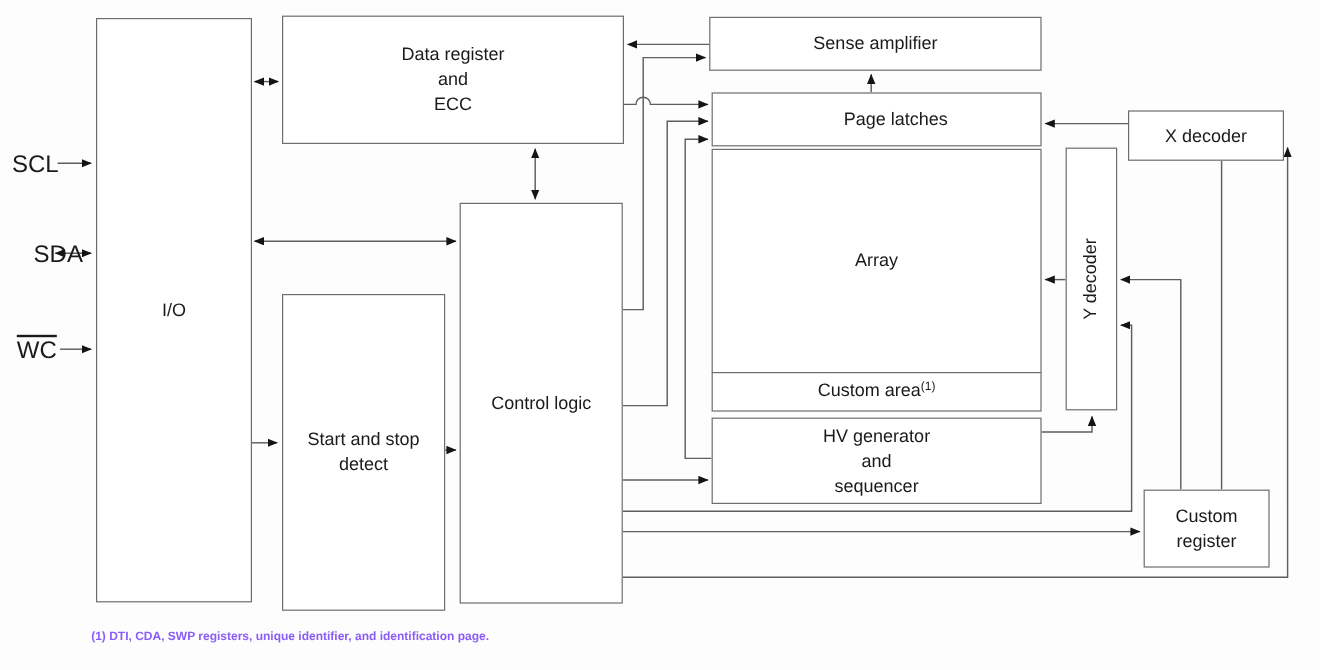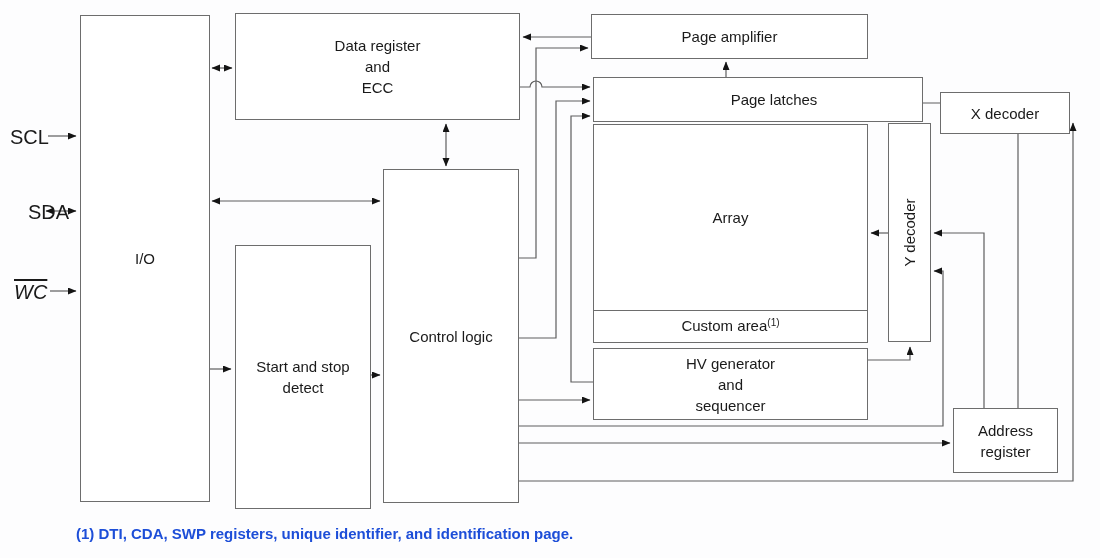--- a/index.html
+++ b/index.html
@@ -23,21 +23,21 @@
   .lbl{
     font-size:15px;line-height:21px;white-space:pre-line;color:var(--text);
   }
   .vert .lbl{transform:rotate(-90deg);white-space:nowrap;}
   .sig{
     position:absolute;font-size:20px;color:var(--text);
   }
   .overline{text-decoration:overline;}
   .sup{font-size:10px;position:relative;top:-5px;}
   #footnote{
-    position:absolute;left:76px;top:525px;font-size:15px;font-weight:bold;color:#1d4ed8;
+    position:absolute;left:76px;top:525px;font-size:10px;font-weight:bold;color:#8b5cf6;
     white-space:nowrap;
   }
 </style>
 </head>
 <body>
 
 <div id="canvas">
 
   <svg id="wires" viewBox="0 0 1100 558" fill="none" stroke="var(--line)" stroke-width="1.2">
     <defs>
@@ -70,21 +70,21 @@
     <path d="M 519 400 H 590" marker-end="url(#ah)"></path>
     <path d="M 519 426 H 943 V 271 H 934" marker-end="url(#ah)"></path>
     <path d="M 519 443 H 950" marker-end="url(#ah)"></path>
     <path d="M 519 481 H 1073 V 123" marker-end="url(#ah)"></path>
     <path d="M 984 408 V 233 H 934" marker-end="url(#ah)"></path>
     <path d="M 1018 408 V 123" marker-end="url(#ah)"></path>
   </svg>
 
   <div class="sig" style="left:10px;top:126px;">SCL</div>
   <div class="sig" style="left:8px;top:201px;margin-left:20px;">SDA</div>
-  <div class="sig" style="left:14px;top:281px;font-style:italic;"><span class="overline">WC</span></div>
+  <div class="sig" style="left:14px;top:281px;"><span class="overline">WC</span></div>
 
   <div class="box" style="left:80px;top:15px;width:130px;height:487px;">
     <span class="lbl">I/O</span>
   </div>
 
   <div class="box" style="left:235px;top:13px;width:285px;height:107px;">
     <span class="lbl">Data register
 and
 ECC</span>
   </div>
@@ -92,24 +92,24 @@
   <div class="box" style="left:235px;top:245px;width:136px;height:264px;">
     <span class="lbl">Start and stop
 detect</span>
   </div>
 
   <div class="box" style="left:383px;top:169px;width:136px;height:334px;">
     <span class="lbl">Control logic</span>
   </div>
 
   <div class="box" style="left:591px;top:14px;width:277px;height:45px;">
-    <span class="lbl">Page amplifier</span>
+    <span class="lbl">Sense amplifier</span>
   </div>
 
-  <div class="box" style="left:593px;top:77px;width:330px;height:45px;padding-left:32px;">
+  <div class="box" style="left:593px;top:77px;width:275px;height:45px;padding-left:32px;">
     <span class="lbl">Page latches</span>
   </div>
 
   <div class="box" style="left:593px;top:124px;width:275px;height:187px;">
     <span class="lbl">Array</span>
   </div>
 
   <div class="box" style="left:593px;top:310px;width:275px;height:33px;">
     <span class="lbl"><span>Custom area</span><span class="sup">(1)</span></span>
   </div>
@@ -122,19 +122,19 @@
 
   <div class="box" style="left:940px;top:92px;width:130px;height:42px;">
     <span class="lbl">X decoder</span>
   </div>
 
   <div class="box vert" style="left:888px;top:123px;width:43px;height:219px;">
     <span class="lbl">Y decoder</span>
   </div>
 
   <div class="box" style="left:953px;top:408px;width:105px;height:65px;">
-    <span class="lbl">Address
+    <span class="lbl">Custom
 register</span>
   </div>
 
   <div id="footnote">(1) DTI, CDA, SWP registers, unique identifier, and identification page.</div>
 
 </div>
 
 </body></html>

